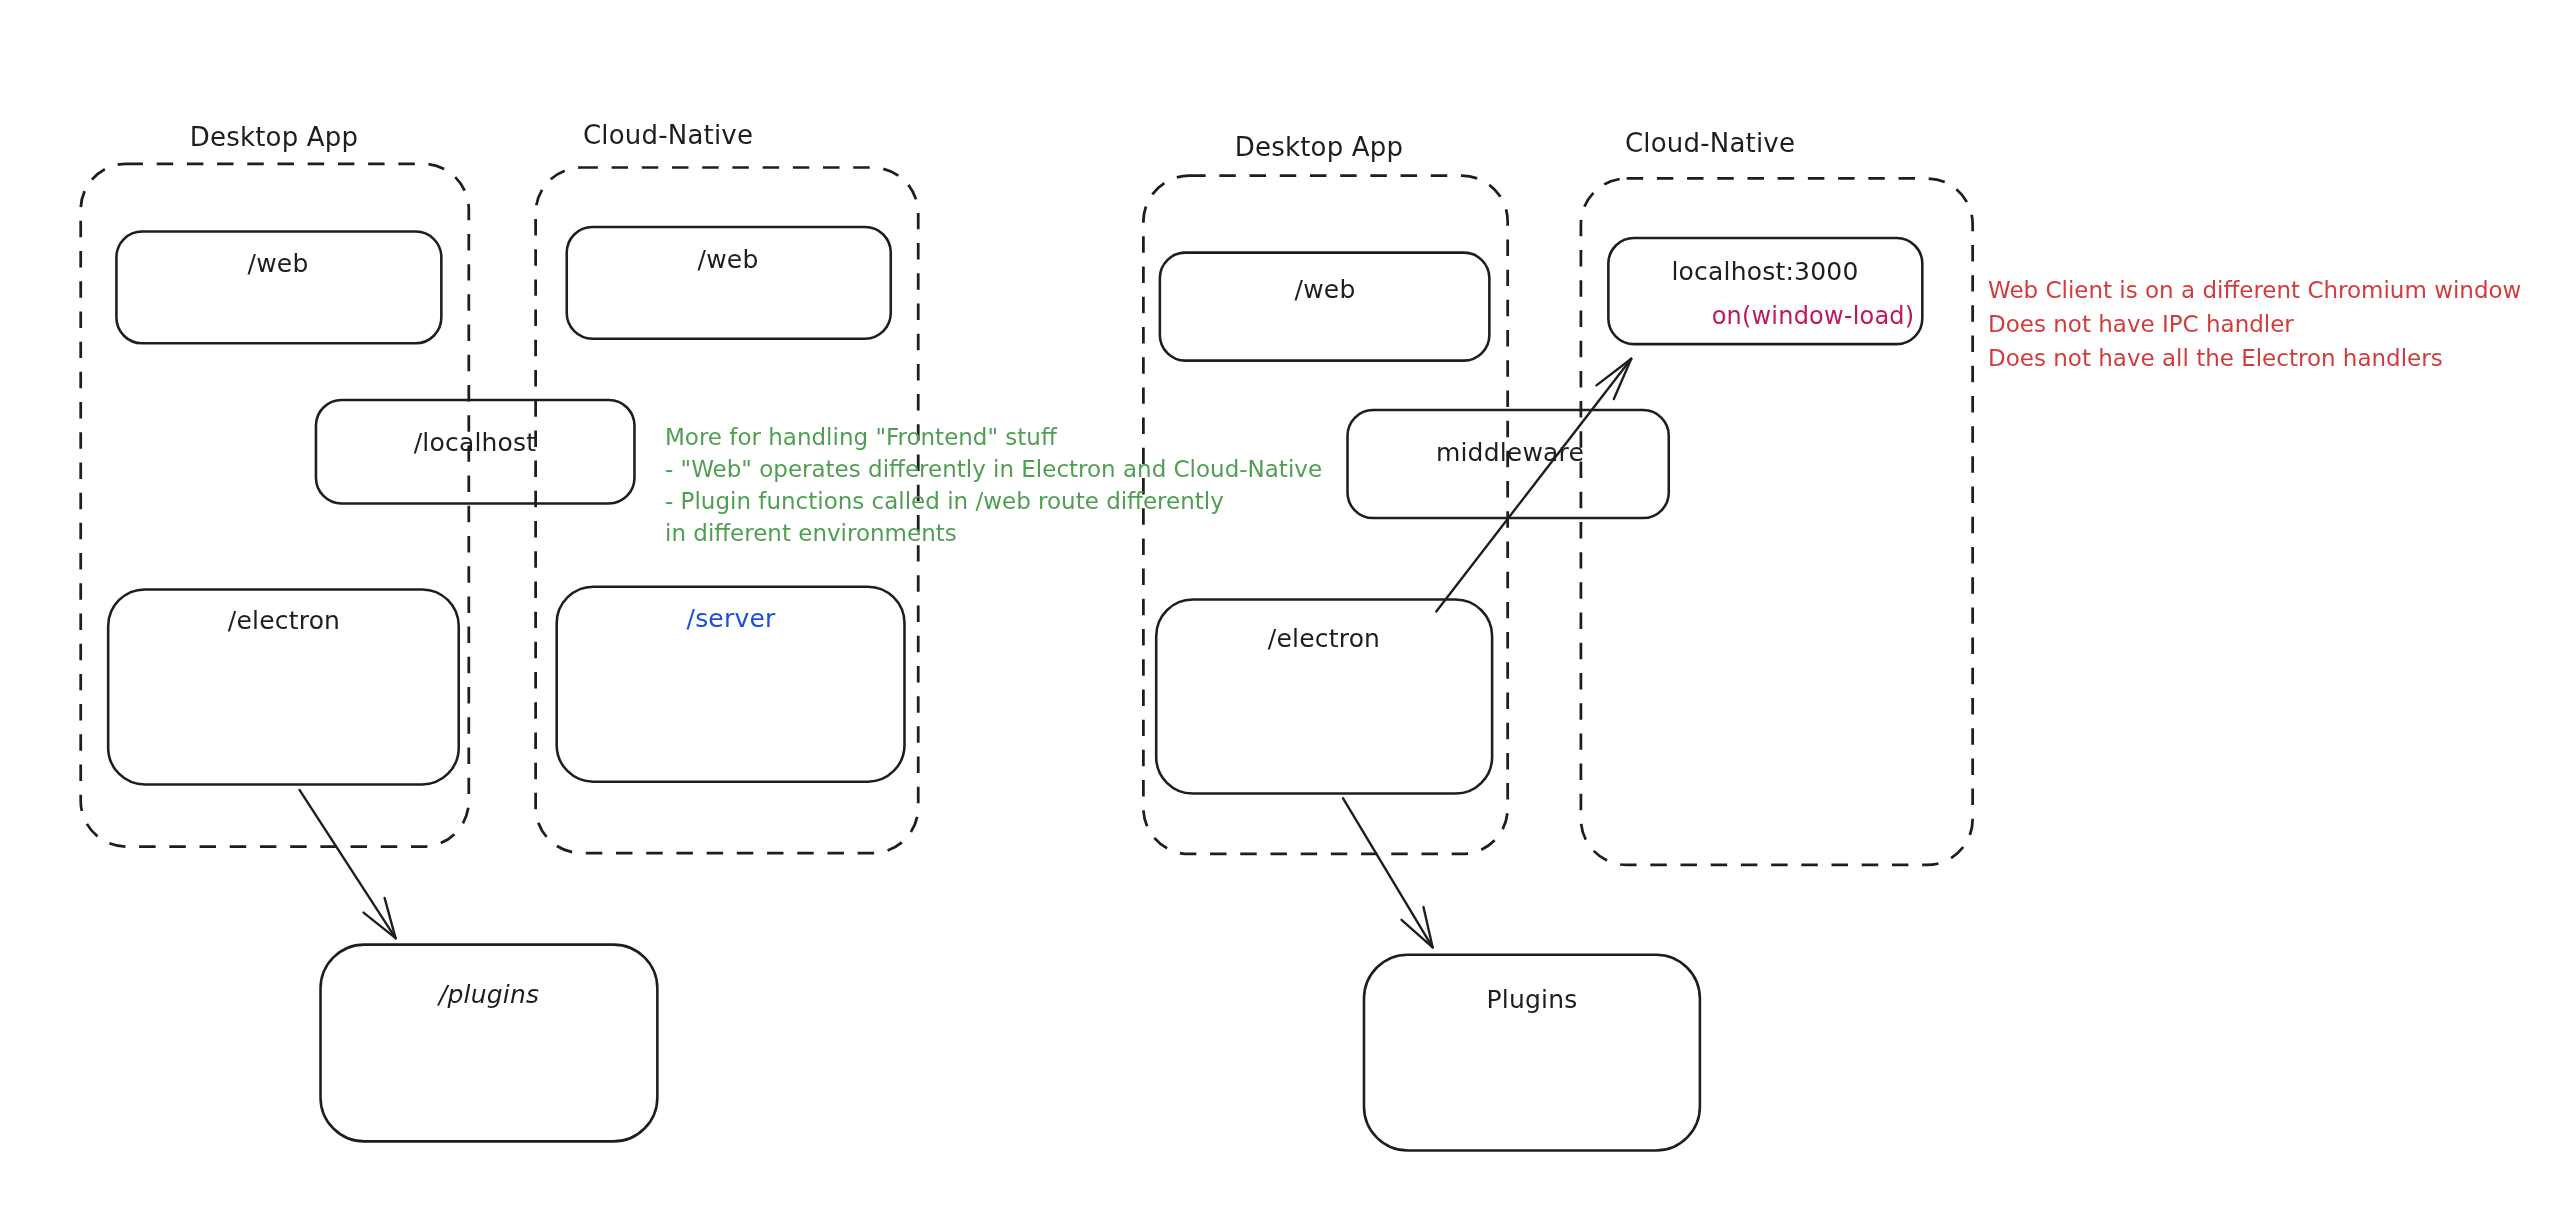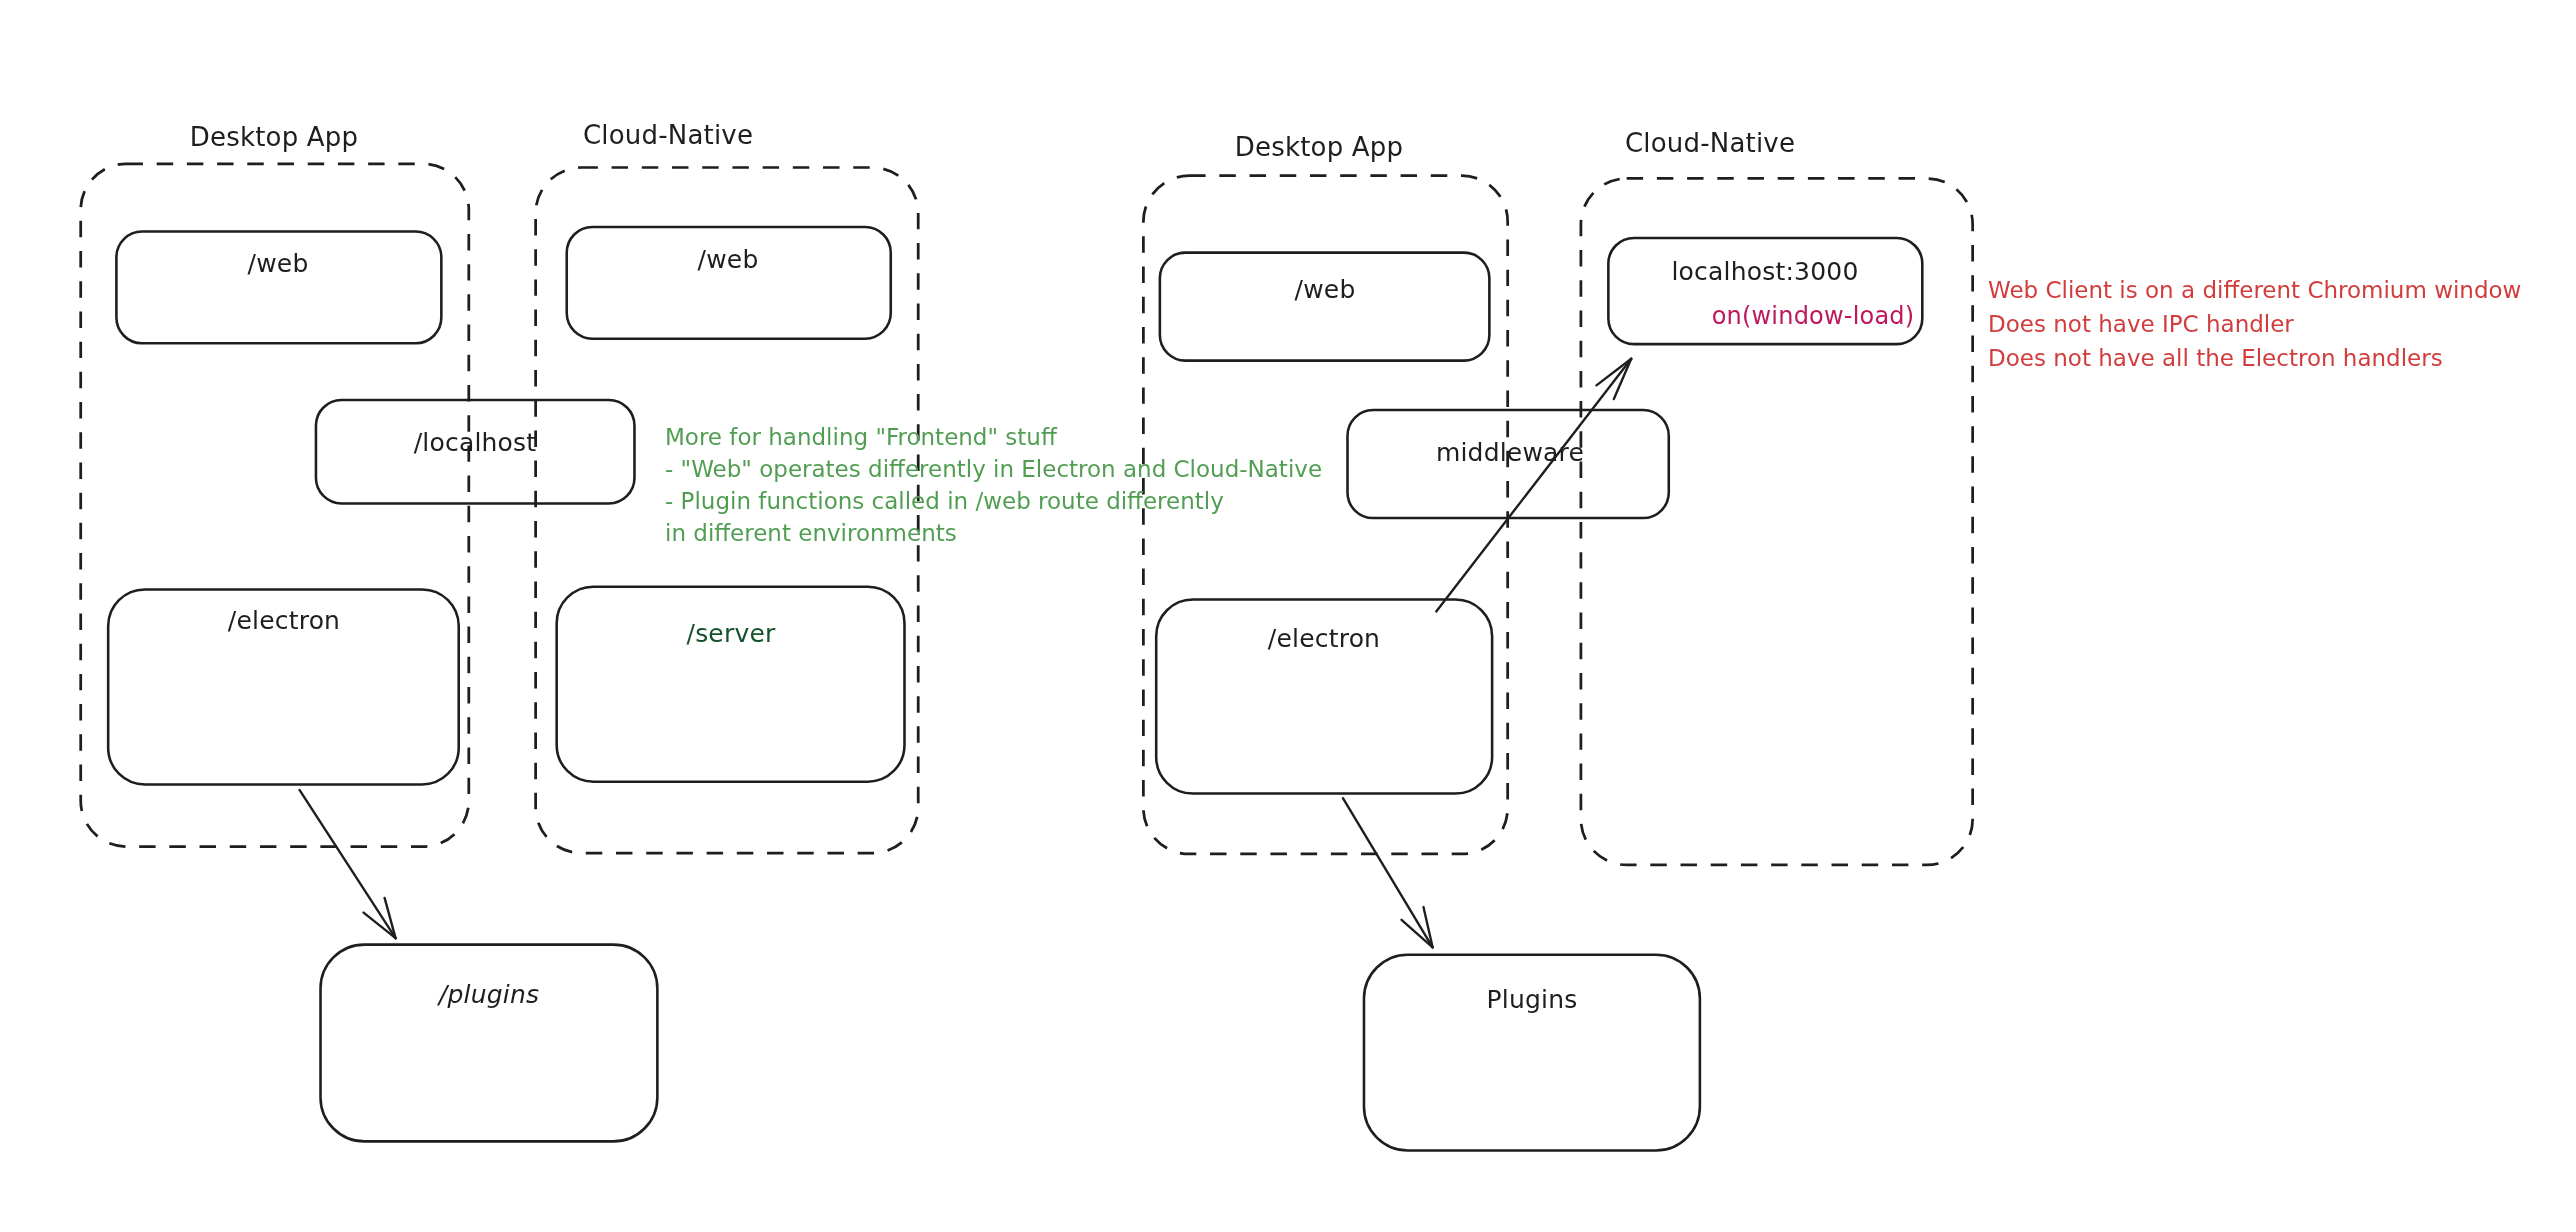--- a/index.html
+++ b/index.html
@@ -101,21 +101,21 @@
 
   <div class="t title center" style="left:274px; top:122px;">Desktop App</div>
   <div class="t title center" style="left:668px; top:120px;">Cloud-Native</div>
   <div class="t title center" style="left:1319px; top:132px;">Desktop App</div>
   <div class="t title center" style="left:1710px; top:128px;">Cloud-Native</div>
 
   <div class="t center" style="left:278px; top:249px;">/web</div>
   <div class="t center" style="left:728px; top:245px;">/web</div>
   <div class="t center" style="left:475px; top:428px;">/localhost</div>
   <div class="t center" style="left:284px; top:606px;">/electron</div>
-  <div class="t center" style="left: 731px; top: 604px; color: #14532d; margin-top: 15px;">/server</div>
+  <div class="t center" style="left: 731px; top: 604px; color: #1d4ed8;">/server</div>
   <div class="t center" style="left:489px; top:980px;font-style:italic;">/plugins</div>
 
   <div class="t center" style="left:1325px; top:275px;">/web</div>
   <div class="t center" style="left:1765px; top:257px;">localhost:3000</div>
   <div class="t center" style="left: 1813px; top: 302px; font-size: 24px; color: #be185d;">on(window-load)</div>
   <div class="t center" style="left:1510px; top:438px;">middleware</div>
   <div class="t center" style="left:1324px; top:624px;">/electron</div>
   <div class="t center" style="left:1532px; top:985px;">Plugins</div>
 
   <div class="note green" style="left: 665px; top: 421px; color: rgb(81, 158, 83);">

